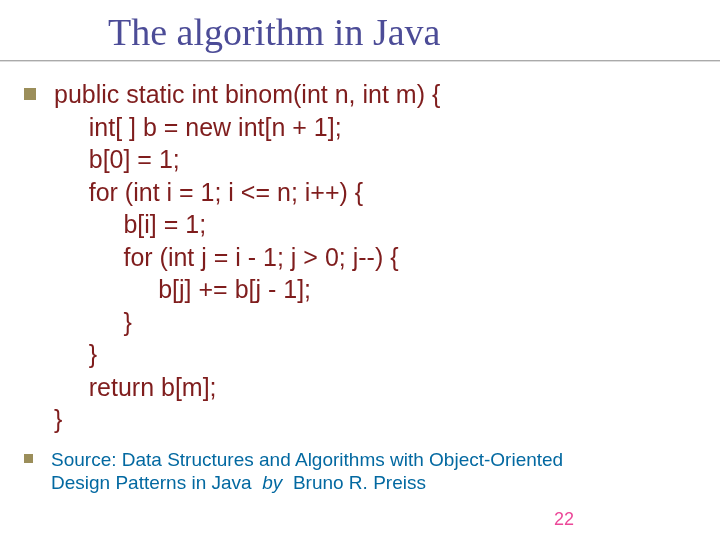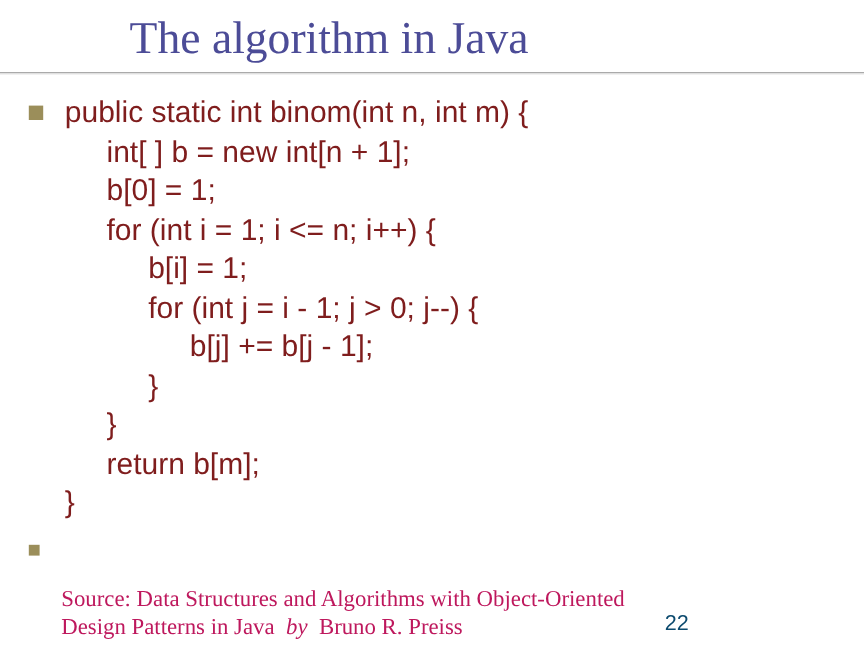--- a/index.html
+++ b/index.html
@@ -59,37 +59,36 @@
     margin-top: 6px;
   }
   .code {
     font-family: Verdana, Geneva, sans-serif;
     font-size: 25px;
     color: #7f1d1d;
     line-height: 1.3;
     white-space: pre;
   }
   .source {
-    font-family: Liberation Serif, serif;
+    font-family: Liberation Sans, sans-serif;
     font-size: 19px;
-    color: #be185d;
+    color: #0369a1;
     line-height: 1.25;
     max-width: 640px;
-    margin-top: 40px;
   }
   .source .by {
     font-style: italic;
   }
   .pagenum {
     position: absolute;
     bottom: 10px;
     right: 18px;
     font-family: Verdana, Geneva, sans-serif;
     font-size: 18px;
-    color: #0c4a6e;
+    color: #ec4899;
   }
   .src-row {
     margin-top: 12px;
   }
 </style>
 </head>
 <body>
 <div class="slide">
 
   <div class="title">The algorithm in Java</div>

